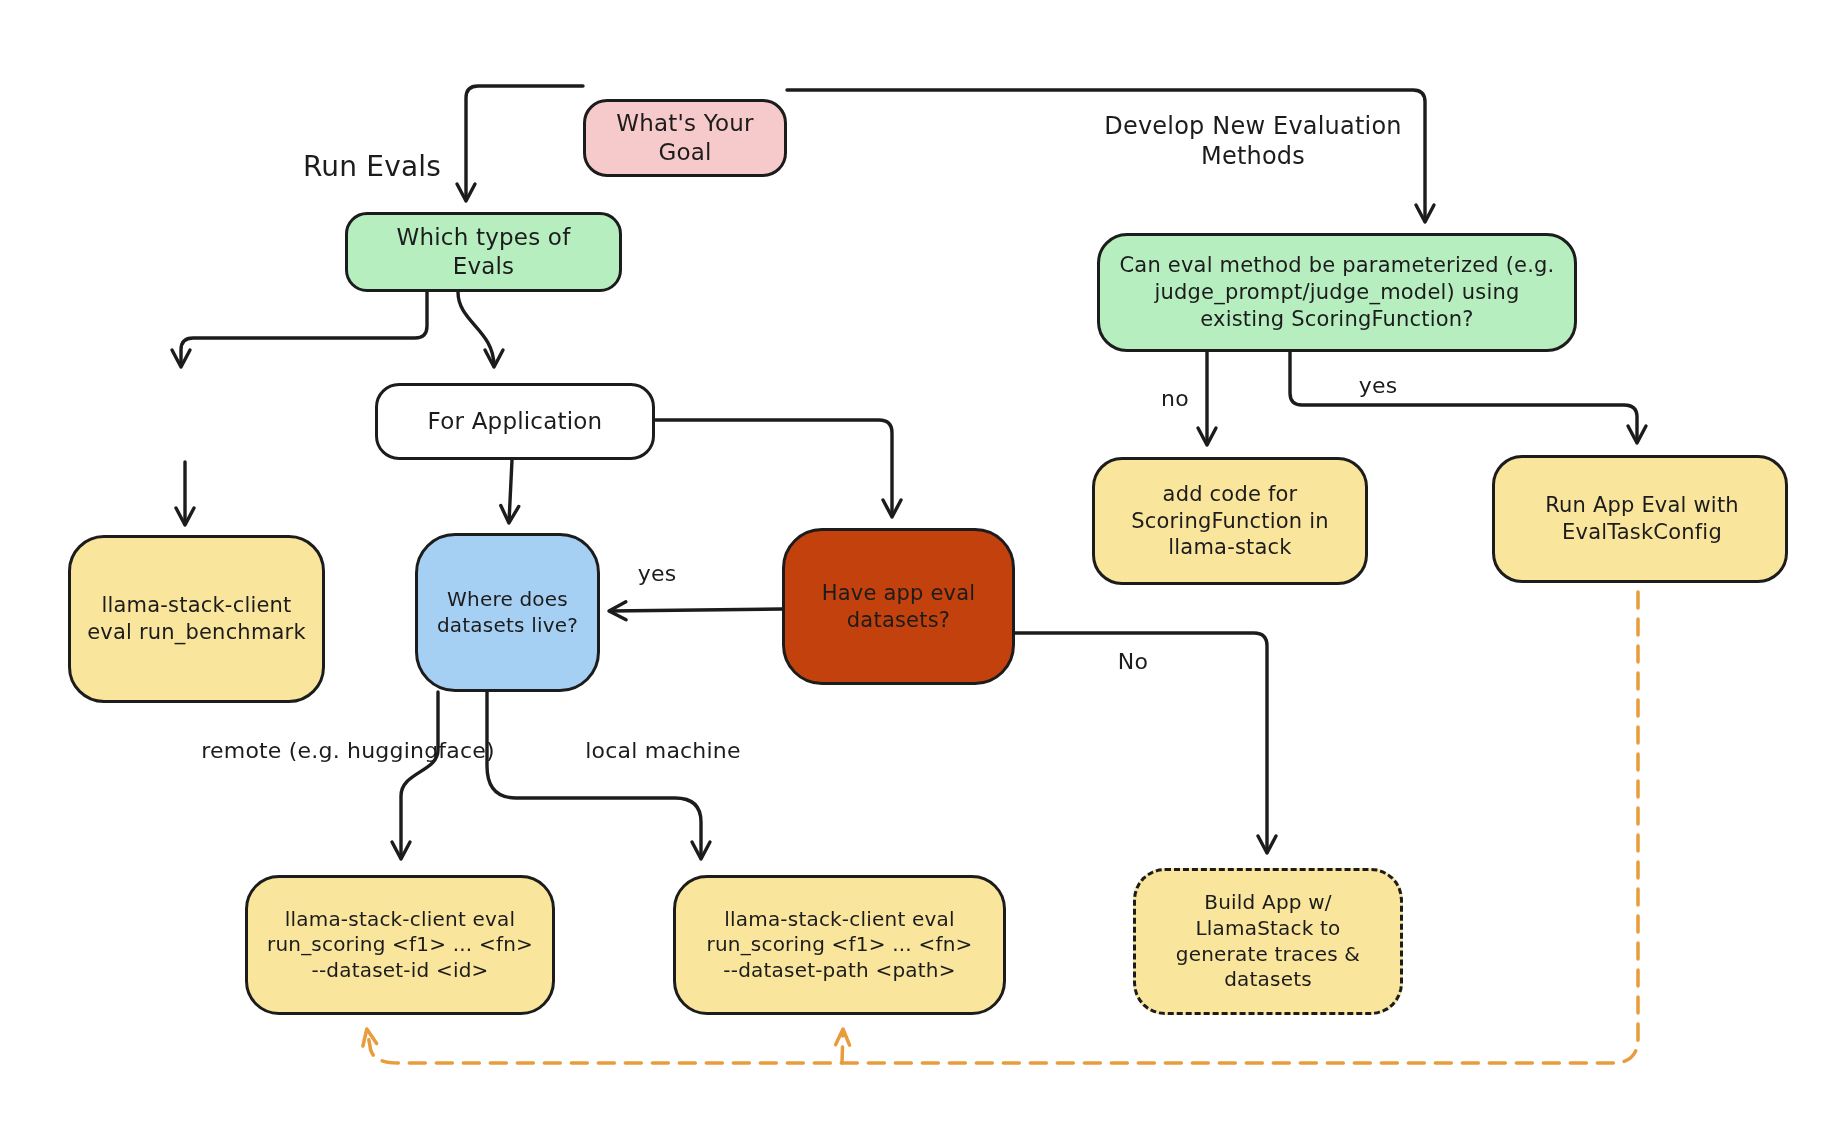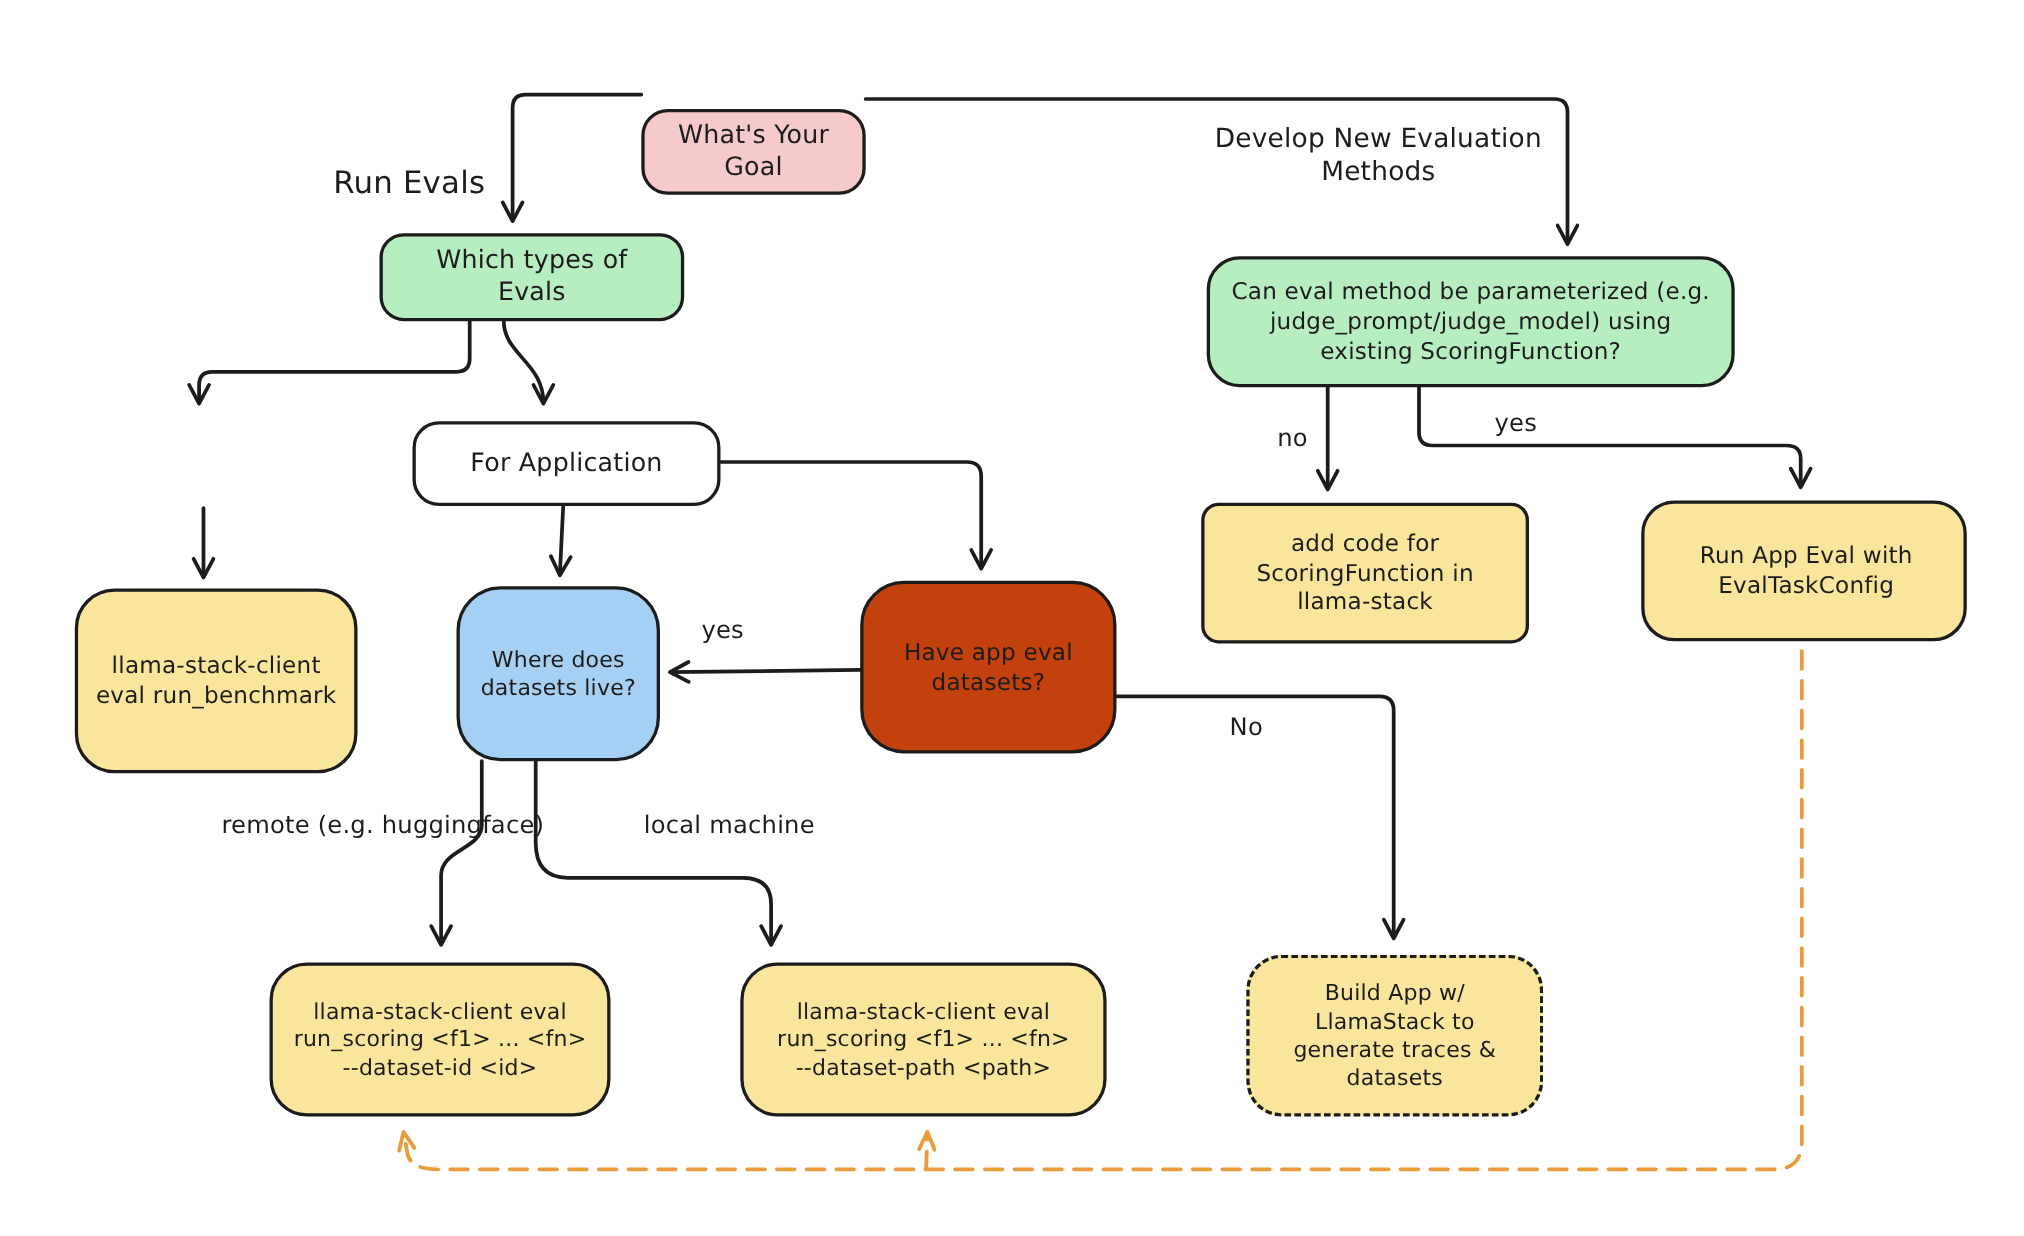--- a/index.html
+++ b/index.html
@@ -27,21 +27,21 @@
   }
   
   .n-goal          { left:583px;  top:51px;  width:204px; height:78px;  border-radius:24px;margin-top:48px; }
   .n-which-types   { left:345px;  top:212px; width:277px; height:80px;  border-radius:22px; }
   .n-param-q       { left:1097px; top:233px; width:480px; height:119px; border-radius:30px; font-size:21px; }
   .n-benchmark     { left:63px;   top:385px; width:240px; height:77px;  border-radius:24px; }
   .n-for-app       { left:375px;  top:383px; width:280px; height:77px;  border-radius:24px; }
   .n-run-benchmark { left:68px;   top:535px; width:257px; height:168px; border-radius:36px; font-size:21px; }
   .n-where         { left:415px;  top:533px; width:185px; height:159px; border-radius:40px; font-size:20px; }
   .n-have          { left:782px;  top:528px; width:233px; height:157px; border-radius:40px; font-size:21px; }
-  .n-add-code      { left:1092px; top:457px; width:298px; height:128px; border-radius:16px; font-size:21px; }
+  .n-add-code      { left:1092px; top:457px; width:276px; height:128px; border-radius:30px; font-size:21px; }
   .n-run-app       { left:1492px; top:455px; width:296px; height:128px; border-radius:30px; font-size:21px; }
   .n-scoring-id    { left:245px;  top:875px; width:310px; height:140px; border-radius:34px; font-size:20px; }
   .n-scoring-path  { left:673px;  top:875px; width:333px; height:140px; border-radius:34px; font-size:20px; }
   .n-build-app     { left:1133px; top:868px; width:270px; height:147px; border-radius:32px;
                      border-style:dashed; font-size:20px; }
   
   .l-run-evals   { left:372px;  top:130px; font-size:28px;margin-top:36px; }
   .l-develop-new { left:1253px; top:141px; font-size:24px; }
   .l-yes-have    { left:657px;  top:574px; font-size:22px; }
   .l-no-have     { left:1133px; top:662px; font-size:22px; }

